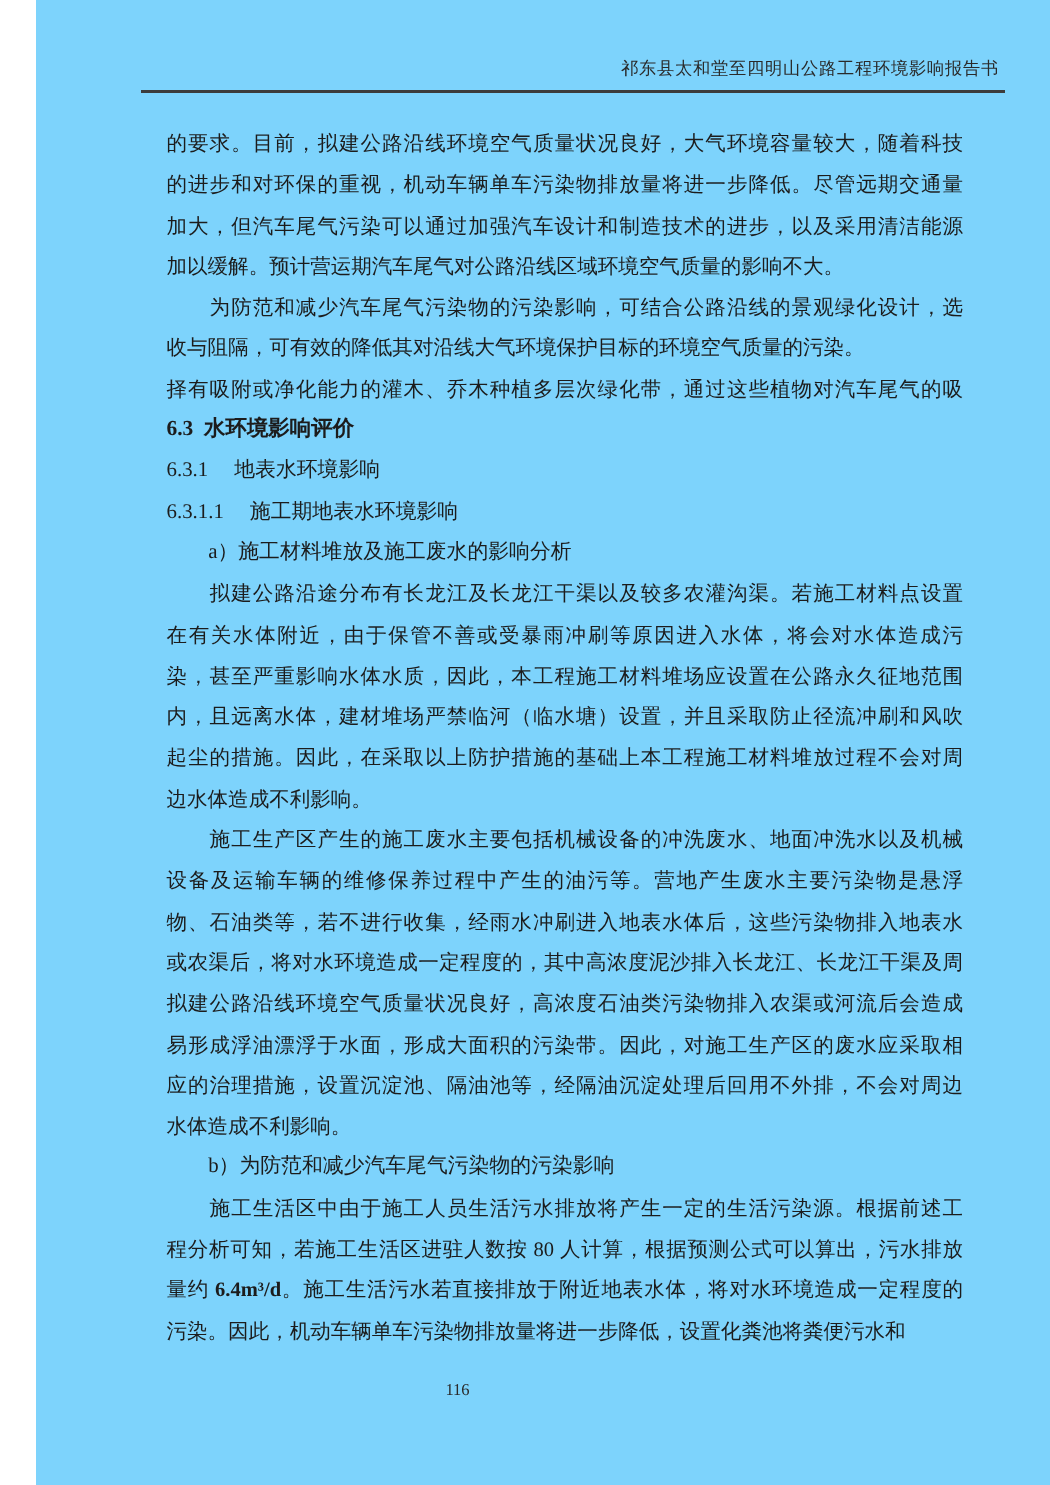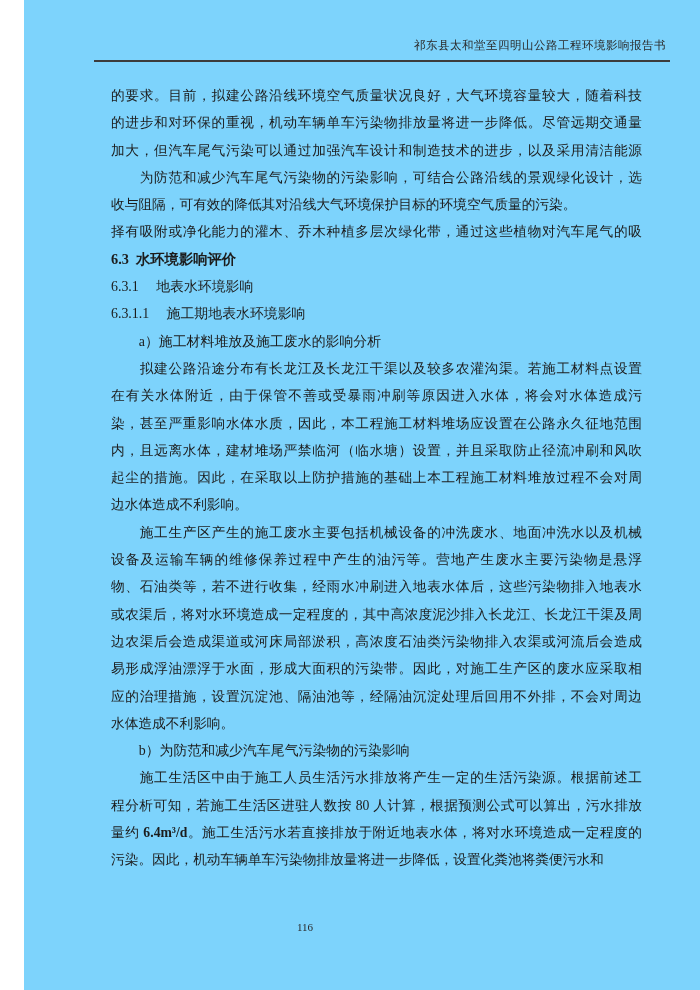--- a/index.html
+++ b/index.html
@@ -83,20 +83,21 @@
 
   <div class="page-header">祁东县太和堂至四明山公路工程环境影响报告书</div>
 
   <div class="header-rule"></div>
 
   <main class="doc-body">
       <div class="block p">
         <div class="line fill">的要求。目前，拟建公路沿线环境空气质量状况良好，大气环境容量较大，随着科技</div>
         <div class="line fill">的进步和对环保的重视，机动车辆单车污染物排放量将进一步降低。尽管远期交通量</div>
         <div class="line fill">加大，但汽车尾气污染可以通过加强汽车设计和制造技术的进步，以及采用清洁能源</div>
+        <div class="line">加以缓解。预计营运期汽车尾气对公路沿线区域环境空气质量的影响不大。</div>
       </div>
       <div class="block p">
         <div class="line fill">　　为防范和减少汽车尾气污染物的污染影响，可结合公路沿线的景观绿化设计，选</div>
         <div class="line">收与阻隔，可有效的降低其对沿线大气环境保护目标的环境空气质量的污染。</div>
         <div class="line fill">择有吸附或净化能力的灌木、乔木种植多层次绿化带，通过这些植物对汽车尾气的吸</div>
       </div>
       <div class="block h1">
         <div class="line">6.3  水环境影响评价</div>
       </div>
       <div class="block h2">
@@ -114,21 +115,21 @@
         <div class="line fill">染，甚至严重影响水体水质，因此，本工程施工材料堆场应设置在公路永久征地范围</div>
         <div class="line fill">内，且远离水体，建材堆场严禁临河（临水塘）设置，并且采取防止径流冲刷和风吹</div>
         <div class="line fill">起尘的措施。因此，在采取以上防护措施的基础上本工程施工材料堆放过程不会对周</div>
         <div class="line">边水体造成不利影响。</div>
       </div>
       <div class="block p">
         <div class="line fill">　　施工生产区产生的施工废水主要包括机械设备的冲洗废水、地面冲洗水以及机械</div>
         <div class="line fill">设备及运输车辆的维修保养过程中产生的油污等。营地产生废水主要污染物是悬浮</div>
         <div class="line fill">物、石油类等，若不进行收集，经雨水冲刷进入地表水体后，这些污染物排入地表水</div>
         <div class="line fill">或农渠后，将对水环境造成一定程度的，其中高浓度泥沙排入长龙江、长龙江干渠及周</div>
-        <div class="line fill">边农渠后会造成渠道或河床局部淤积，高浓度石油类污染物排入农渠或河流后会造成</div>
+        <div class="line fill">拟建公路沿线环境空气质量状况良好，高浓度石油类污染物排入农渠或河流后会造成</div>
         <div class="line fill">易形成浮油漂浮于水面，形成大面积的污染带。因此，对施工生产区的废水应采取相</div>
         <div class="line fill">应的治理措施，设置沉淀池、隔油池等，经隔油沉淀处理后回用不外排，不会对周边</div>
         <div class="line">水体造成不利影响。</div>
       </div>
       <div class="block h4">
         <div class="line">　　b）为防范和减少汽车尾气污染物的污染影响</div>
       </div>
       <div class="block p">
         <div class="line fill">　　施工生活区中由于施工人员生活污水排放将产生一定的生活污染源。根据前述工</div>
         <div class="line fill">程分析可知，若施工生活区进驻人数按 80 人计算，根据预测公式可以算出，污水排放</div>

